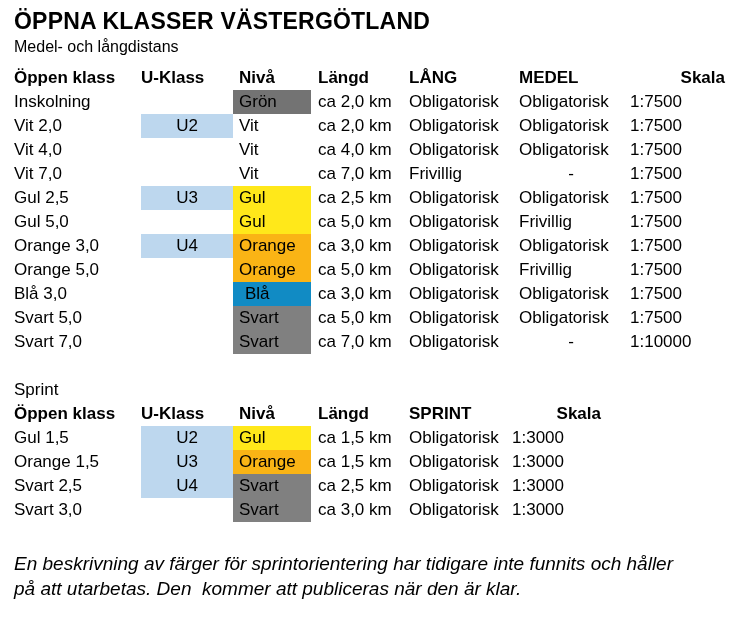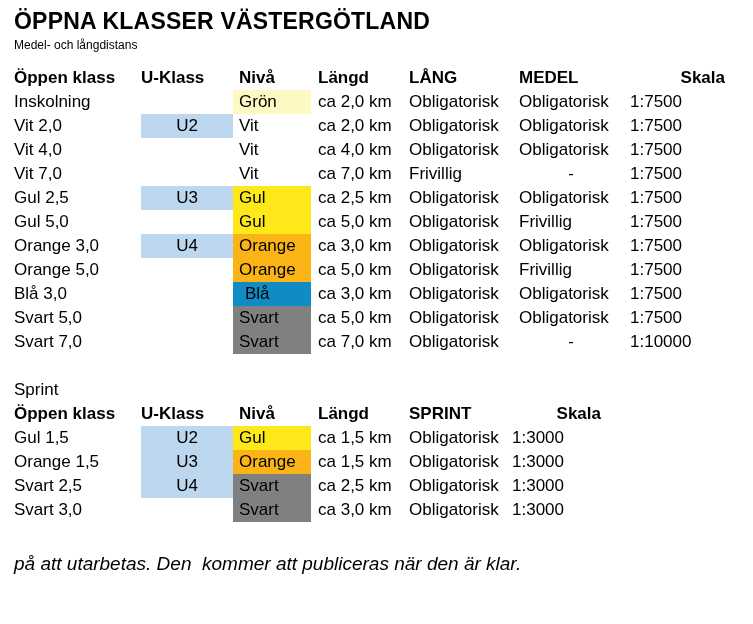--- a/index.html
+++ b/index.html
@@ -10,21 +10,21 @@
     color: #000;
     position: relative;
     overflow: hidden;
   }
   .page-title {
     position: absolute; left: 14px; top: 8px;
     font-size: 23px; font-weight: bold; letter-spacing: 0.2px;
   }
   .page-subtitle {
     position: absolute; left: 14px; top: 38px;
-    font-size: 12px;
+    font-size: 16px;
   }
   .otable {
     position: absolute; left: 14px;
     display: grid;
   }
   .otable.main { top: 66px; grid-template-columns: 127px 92px 78px 89px 112px 118px 97px; }
   .otable.sprint { top: 402px; grid-template-columns: 127px 92px 78px 89px 112px 91px; }
   .cell {
     height: 24px; line-height: 24px;
     font-size: 17px;
@@ -62,21 +62,21 @@
   <div class="cell hdr">Öppen klass</div>
   <div class="cell hdr">U-Klass</div>
   <div class="cell hdr c-niva">Nivå</div>
   <div class="cell hdr c-langd">Längd</div>
   <div class="cell hdr c-lang">LÅNG</div>
   <div class="cell hdr c-medel">MEDEL</div>
   <div class="cell hdr c-skala">Skala</div>
 
   <div class="cell">Inskolning</div>
   <div class="cell c-u"></div>
-  <div class="cell c-niva" style="background-color: #fef9c3;">Grön</div>
+  <div class="cell c-niva" style="background-color: #737373;">Grön</div>
   <div class="cell c-langd">ca 2,0 km</div>
   <div class="cell c-lang">Obligatorisk</div>
   <div class="cell c-medel">Obligatorisk</div>
   <div class="cell c-skala">1:7500</div>
 
   <div class="cell">Vit 2,0</div>
   <div class="cell c-u" style="background-color: rgb(189, 215, 238);">U2</div>
   <div class="cell c-niva">Vit</div>
   <div class="cell c-langd">ca 2,0 km</div>
   <div class="cell c-lang">Obligatorisk</div>
@@ -189,14 +189,15 @@
 
   <div class="cell">Svart 3,0</div>
   <div class="cell c-u"></div>
   <div class="cell c-niva" style="background-color: rgb(128, 128, 128);">Svart</div>
   <div class="cell c-langd">ca 3,0 km</div>
   <div class="cell c-sprint">Obligatorisk</div>
   <div class="cell c-skala">1:3000</div>
 </div>
 
 <div class="footer">
+  <div class="footer-line">En beskrivning av färger för sprintorientering har tidigare inte funnits och håller</div>
   <div class="footer-line">på att utarbetas. Den  kommer att publiceras när den är klar.</div>
 </div>
 
 </body></html>

